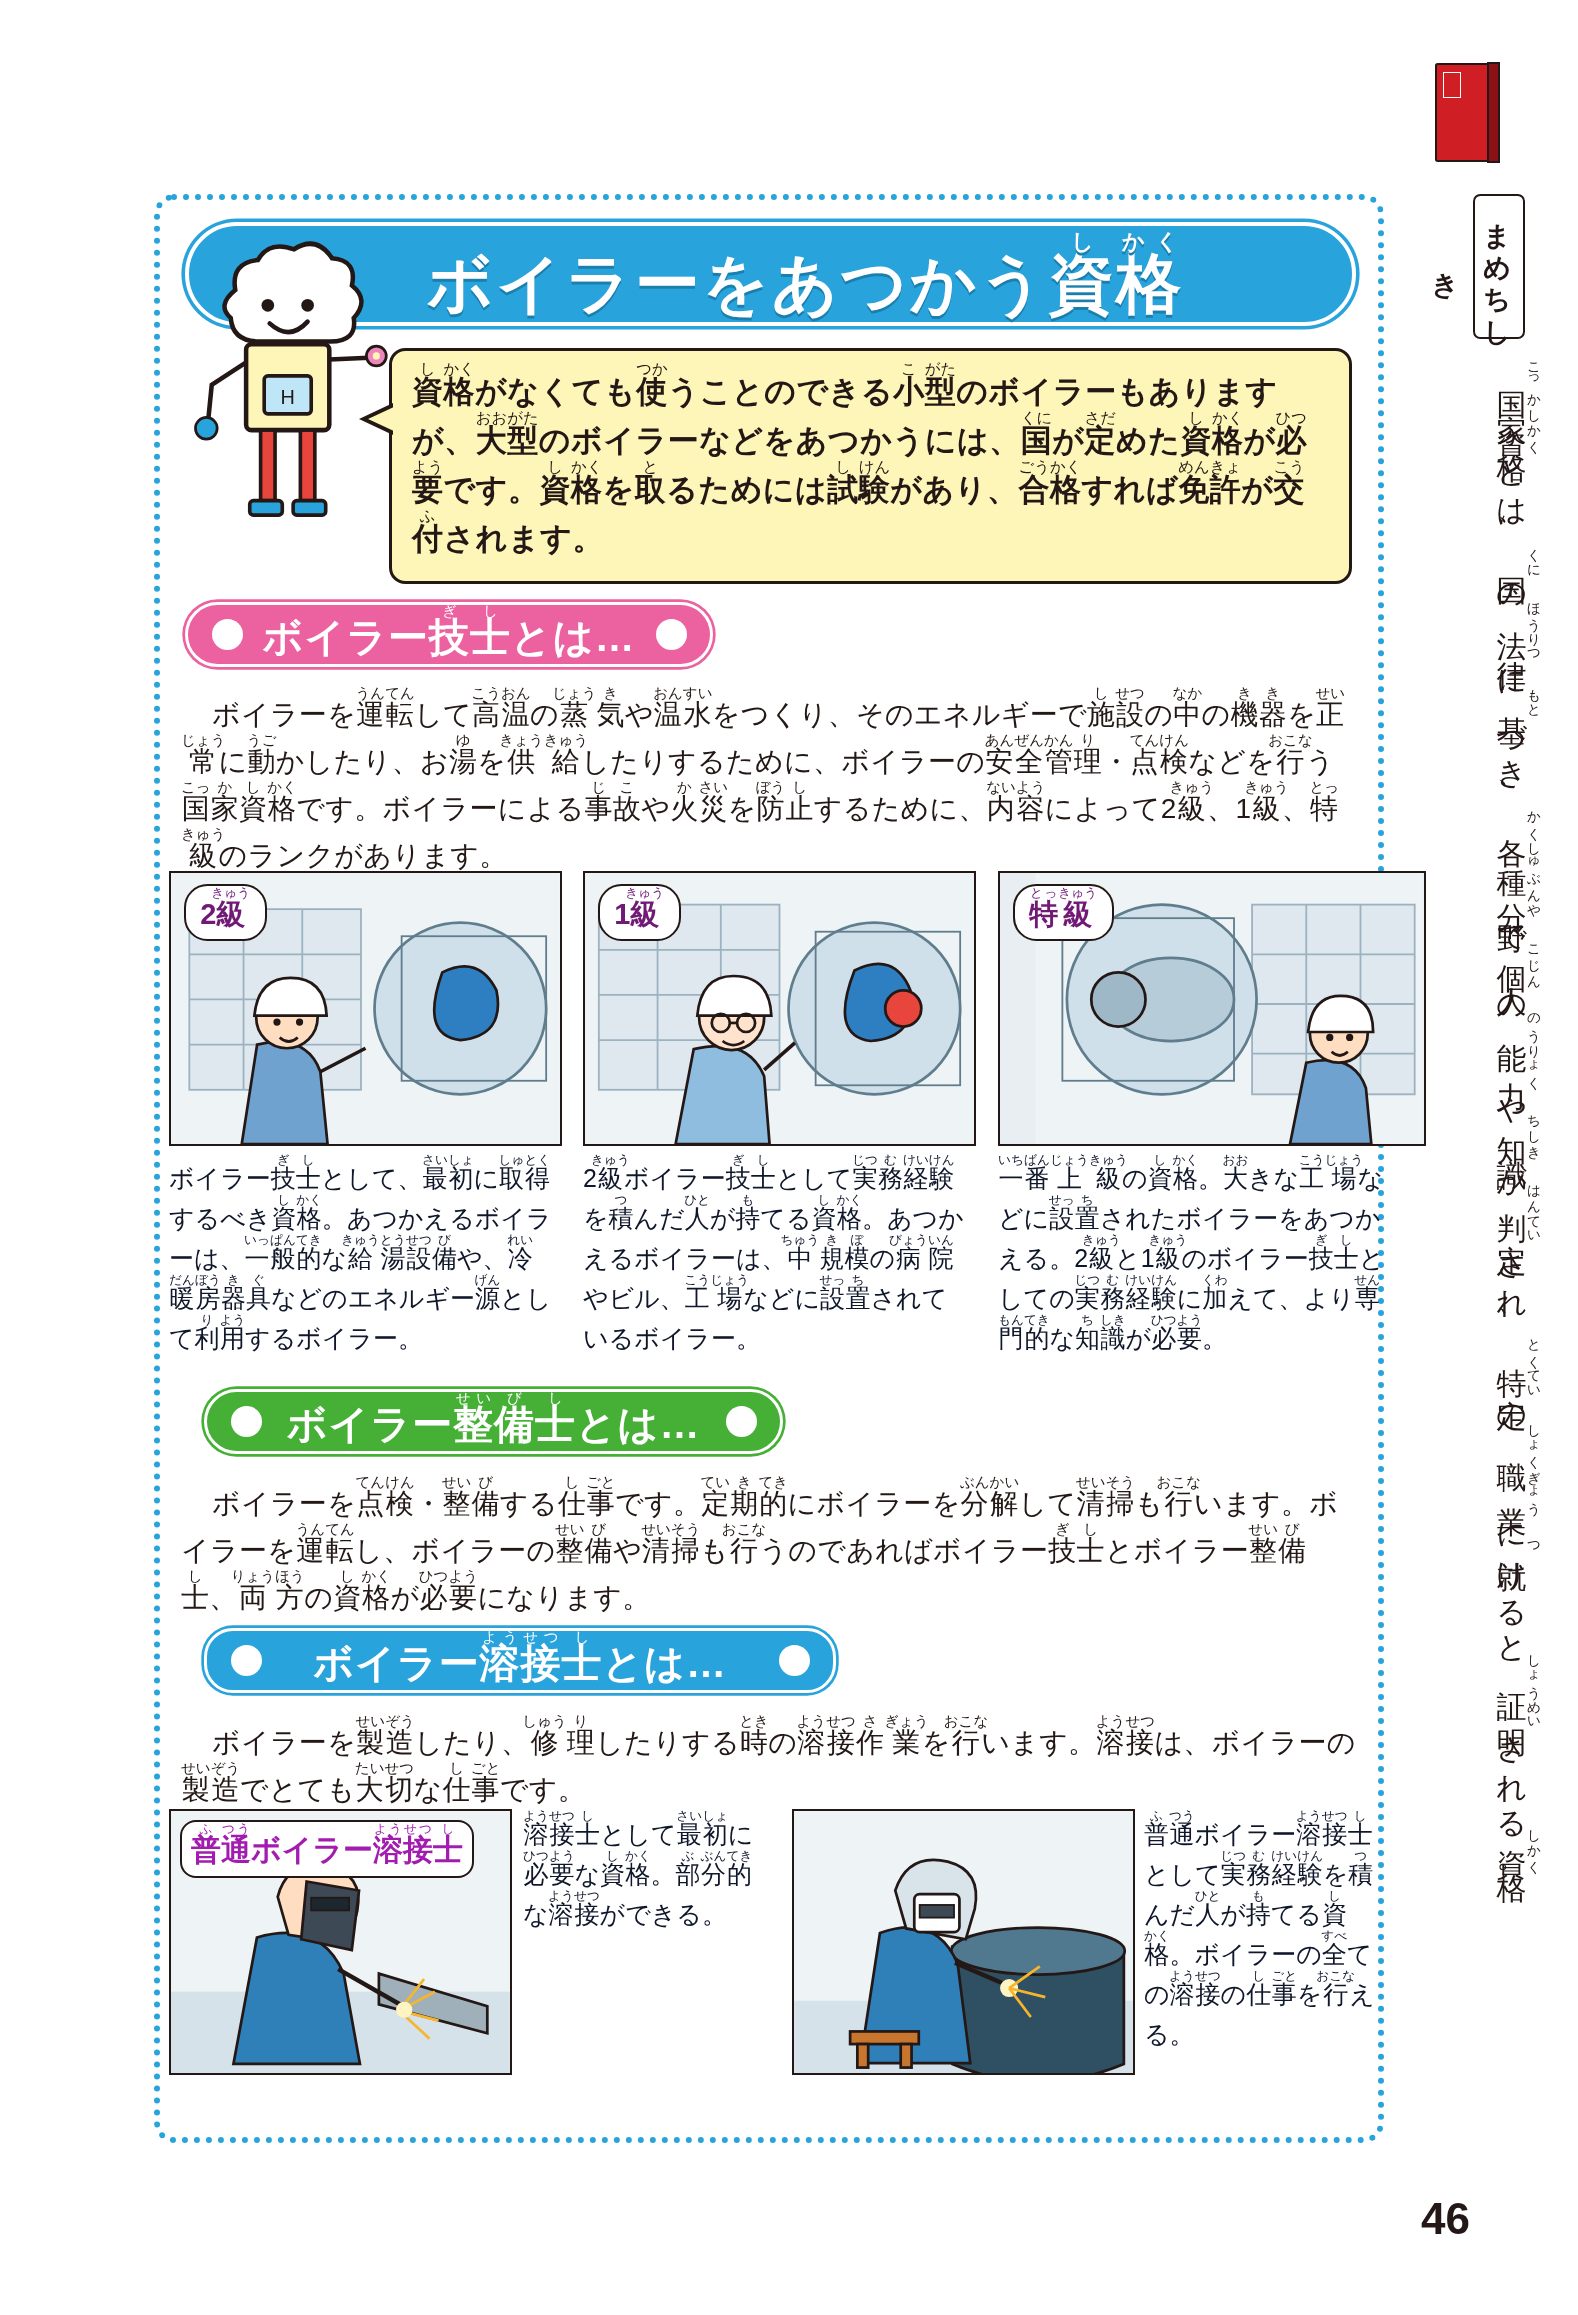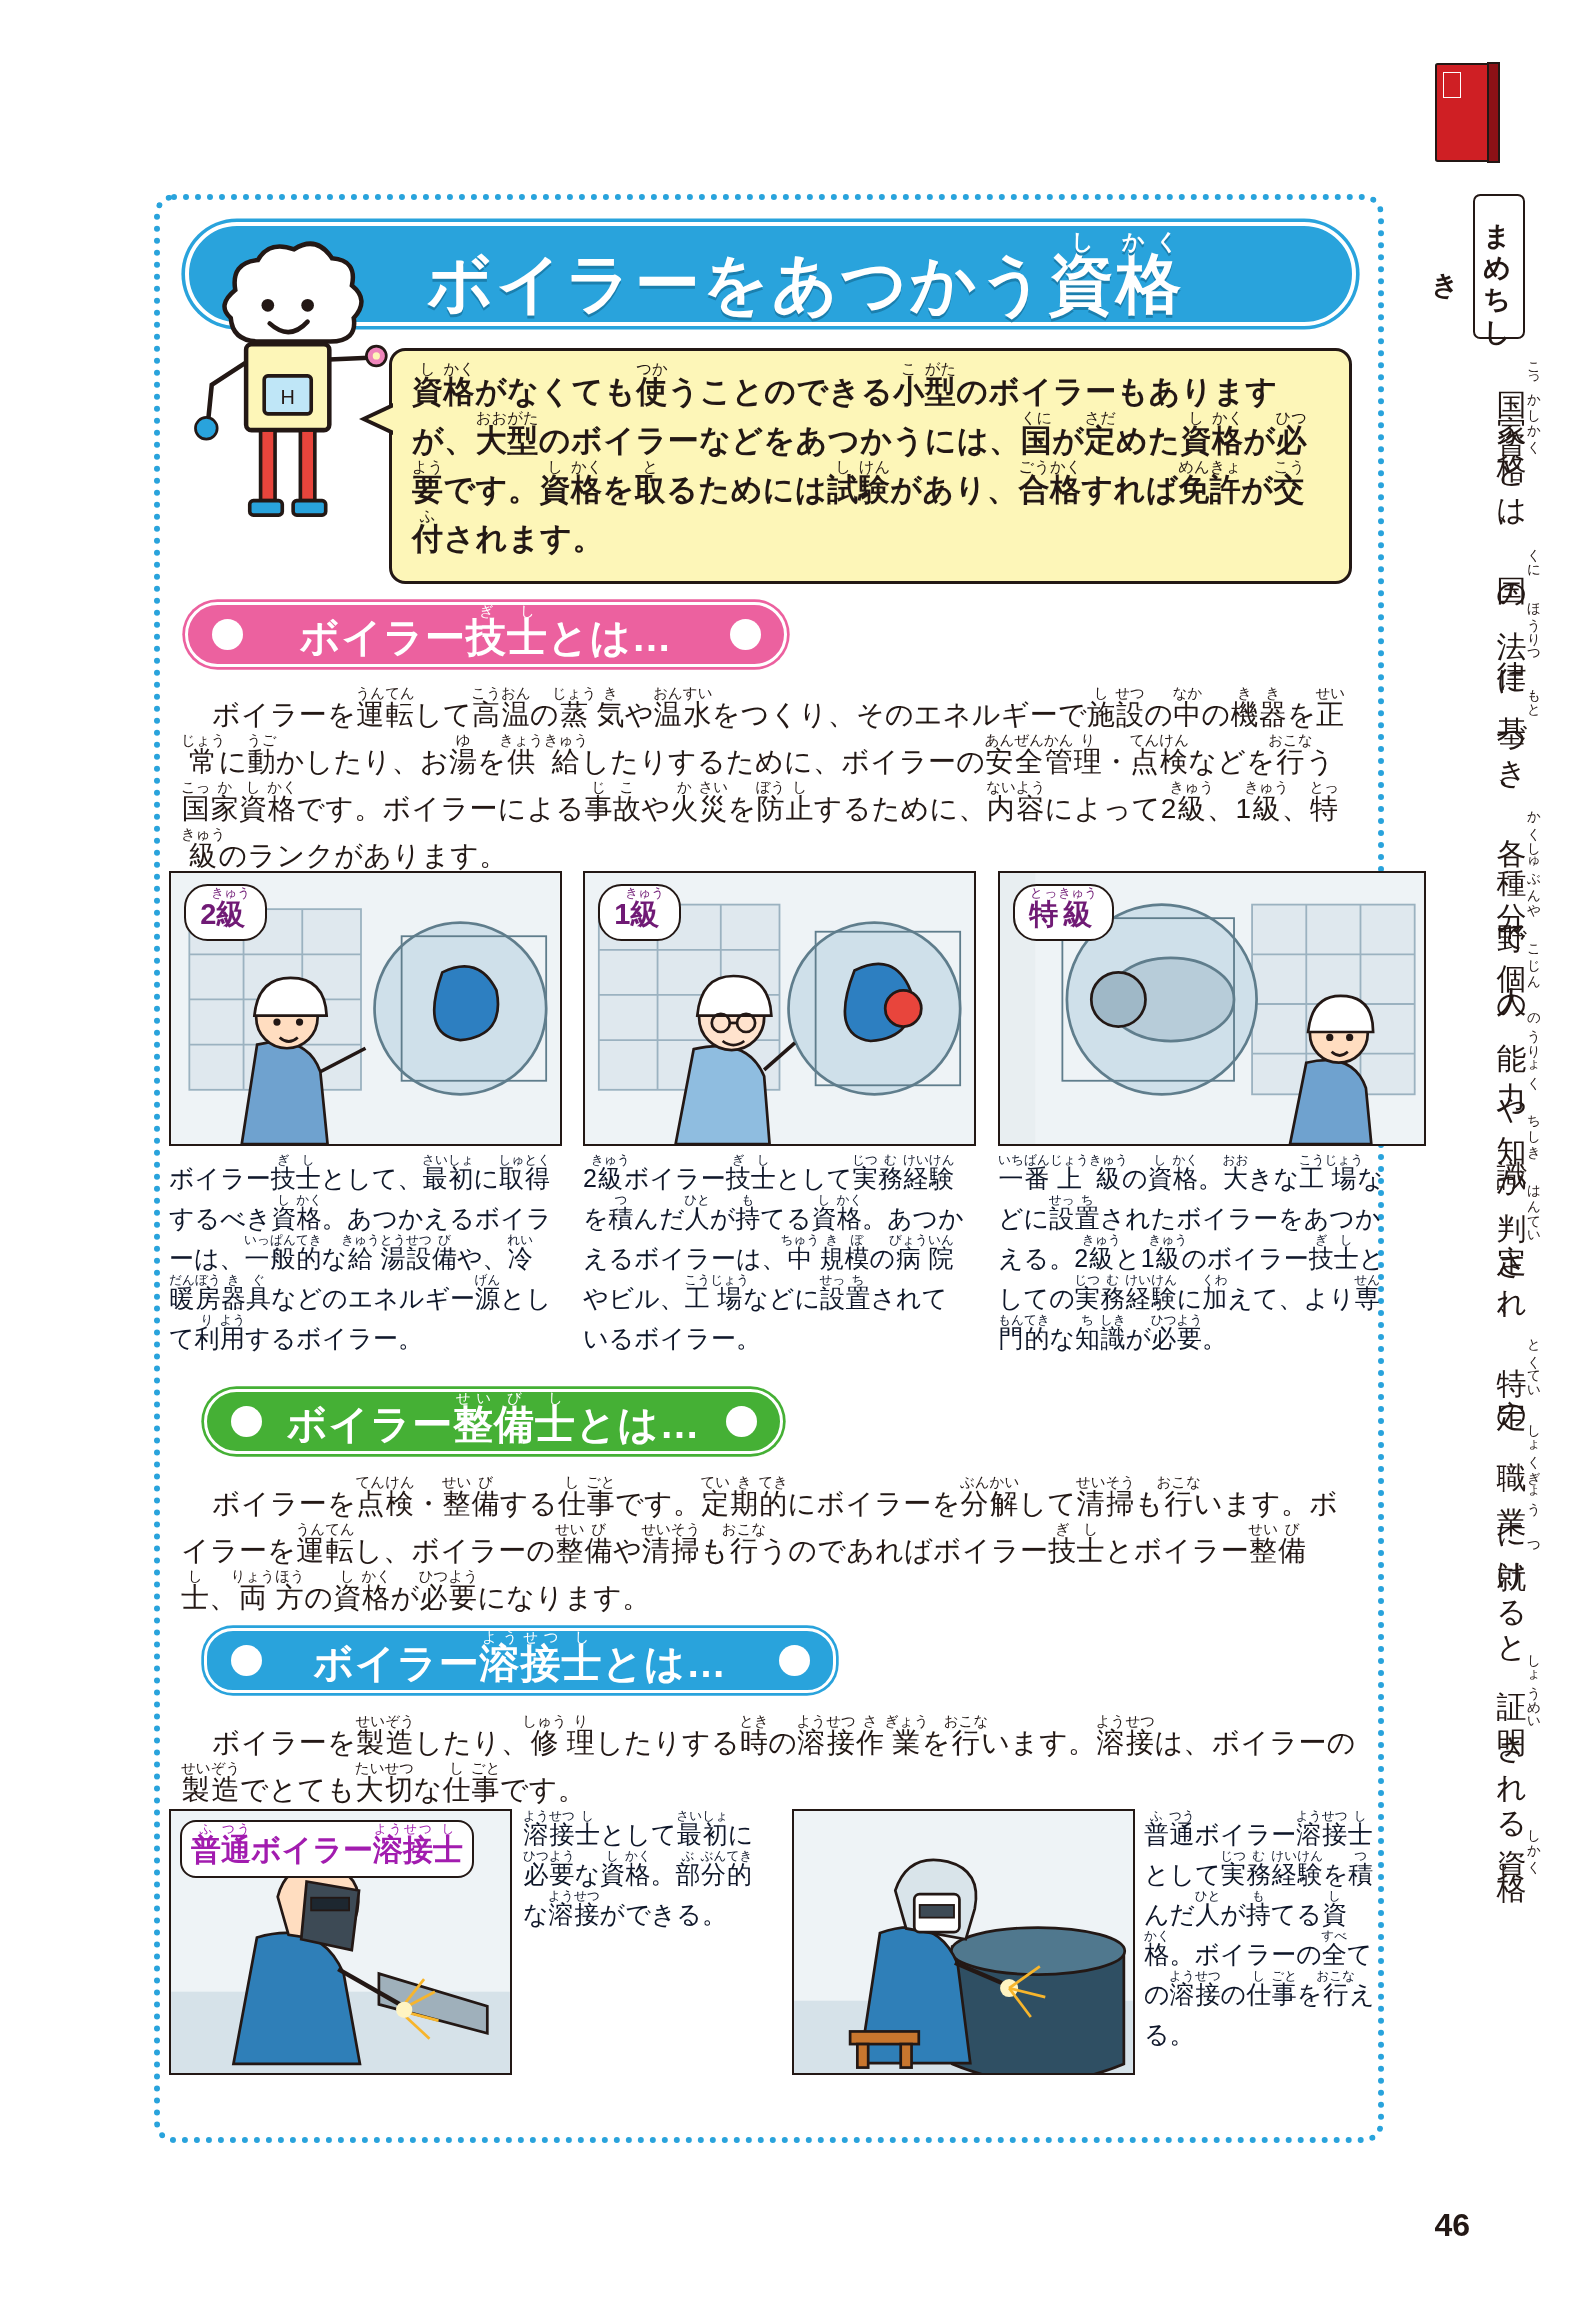--- a/index.html
+++ b/index.html
@@ -253,21 +253,21 @@
     font-size: 30px;
     font-weight: bold;
     color: #a21caf;
   }
   .weld-label rt { font-size: 12.7px; }
 
   .page-number {
     position: absolute;
     right: 109px;
     bottom: 72px;
-    font-size: 32px;
+    font-size: 44px;
     font-weight: bold;
     color: #231815;
   }
 </style>
 </head>
 <body>
 
 <div class="page">
 
   <div class="side-tab">
@@ -313,21 +313,21 @@
       <rect x="132" y="210" width="16" height="78" fill="#e8453c" stroke="#231815" stroke-width="4"></rect>
       <rect x="76" y="288" width="36" height="16" rx="4" fill="#29a3dc" stroke="#231815" stroke-width="4"></rect>
       <rect x="124" y="288" width="36" height="16" rx="4" fill="#29a3dc" stroke="#231815" stroke-width="4"></rect>
     </svg>
   </div>
 
   <div class="balloon">
     <ruby>資<rt>し</rt>格<rt>かく</rt></ruby>がなくても<ruby>使<rt>つか</rt></ruby>うことのできる<ruby>小<rt>こ</rt>型<rt>がた</rt></ruby>のボイラーもありますが、<ruby>大<rt>おお</rt>型<rt>がた</rt></ruby>のボイラーなどをあつかうには、<ruby>国<rt>くに</rt></ruby>が<ruby>定<rt>さだ</rt></ruby>めた<ruby>資<rt>し</rt>格<rt>かく</rt></ruby>が<ruby>必<rt>ひつ</rt>要<rt>よう</rt></ruby>です。<ruby>資<rt>し</rt>格<rt>かく</rt></ruby>を<ruby>取<rt>と</rt></ruby>るためには<ruby>試<rt>し</rt>験<rt>けん</rt></ruby>があり、<ruby>合<rt>ごう</rt>格<rt>かく</rt></ruby>すれば<ruby>免<rt>めん</rt>許<rt>きょ</rt></ruby>が<ruby>交<rt>こう</rt>付<rt>ふ</rt></ruby>されます。
   </div>
 
-  <div class="heading h-pink" style="left:185px; top:602px; width:602px;">
+  <div class="heading h-pink" style="left:185px; top:602px; width:528px;">
     <span class="dot"></span>
     <span class="h-label">ボイラー<ruby>技<rt>ぎ</rt>士<rt>し</rt></ruby>とは…</span>
     <span class="dot"></span>
   </div>
 
   <div class="para" style="left:181px; top:686px; width:1176px; text-indent:31px;">
     ボイラーを<ruby>運<rt>うん</rt>転<rt>てん</rt></ruby>して<ruby>高<rt>こう</rt>温<rt>おん</rt></ruby>の<ruby>蒸<rt>じょう</rt>気<rt>き</rt></ruby>や<ruby>温<rt>おん</rt>水<rt>すい</rt></ruby>をつくり、そのエネルギーで<ruby>施<rt>し</rt>設<rt>せつ</rt></ruby>の<ruby>中<rt>なか</rt></ruby>の<ruby>機<rt>き</rt>器<rt>き</rt></ruby>を<ruby>正<rt>せい</rt>常<rt>じょう</rt></ruby>に<ruby>動<rt>うご</rt></ruby>かしたり、お<ruby>湯<rt>ゆ</rt></ruby>を<ruby>供<rt>きょう</rt>給<rt>きゅう</rt></ruby>したりするために、ボイラーの<ruby>安<rt>あん</rt>全<rt>ぜん</rt>管<rt>かん</rt>理<rt>り</rt></ruby>・<ruby>点<rt>てん</rt>検<rt>けん</rt></ruby>などを<ruby>行<rt>おこな</rt></ruby>う<ruby>国<rt>こっ</rt>家<rt>か</rt>資<rt>し</rt>格<rt>かく</rt></ruby>です。ボイラーによる<ruby>事<rt>じ</rt>故<rt>こ</rt></ruby>や<ruby>火<rt>か</rt>災<rt>さい</rt></ruby>を<ruby>防<rt>ぼう</rt>止<rt>し</rt></ruby>するために、<ruby>内<rt>ない</rt>容<rt>よう</rt></ruby>によって2<ruby>級<rt>きゅう</rt></ruby>、1<ruby>級<rt>きゅう</rt></ruby>、<ruby>特<rt>とっ</rt>級<rt>きゅう</rt></ruby>のランクがあります。
   </div>
 
   <div class="panel" style="left:169px; top:871px; width:389px; height:271px;">

